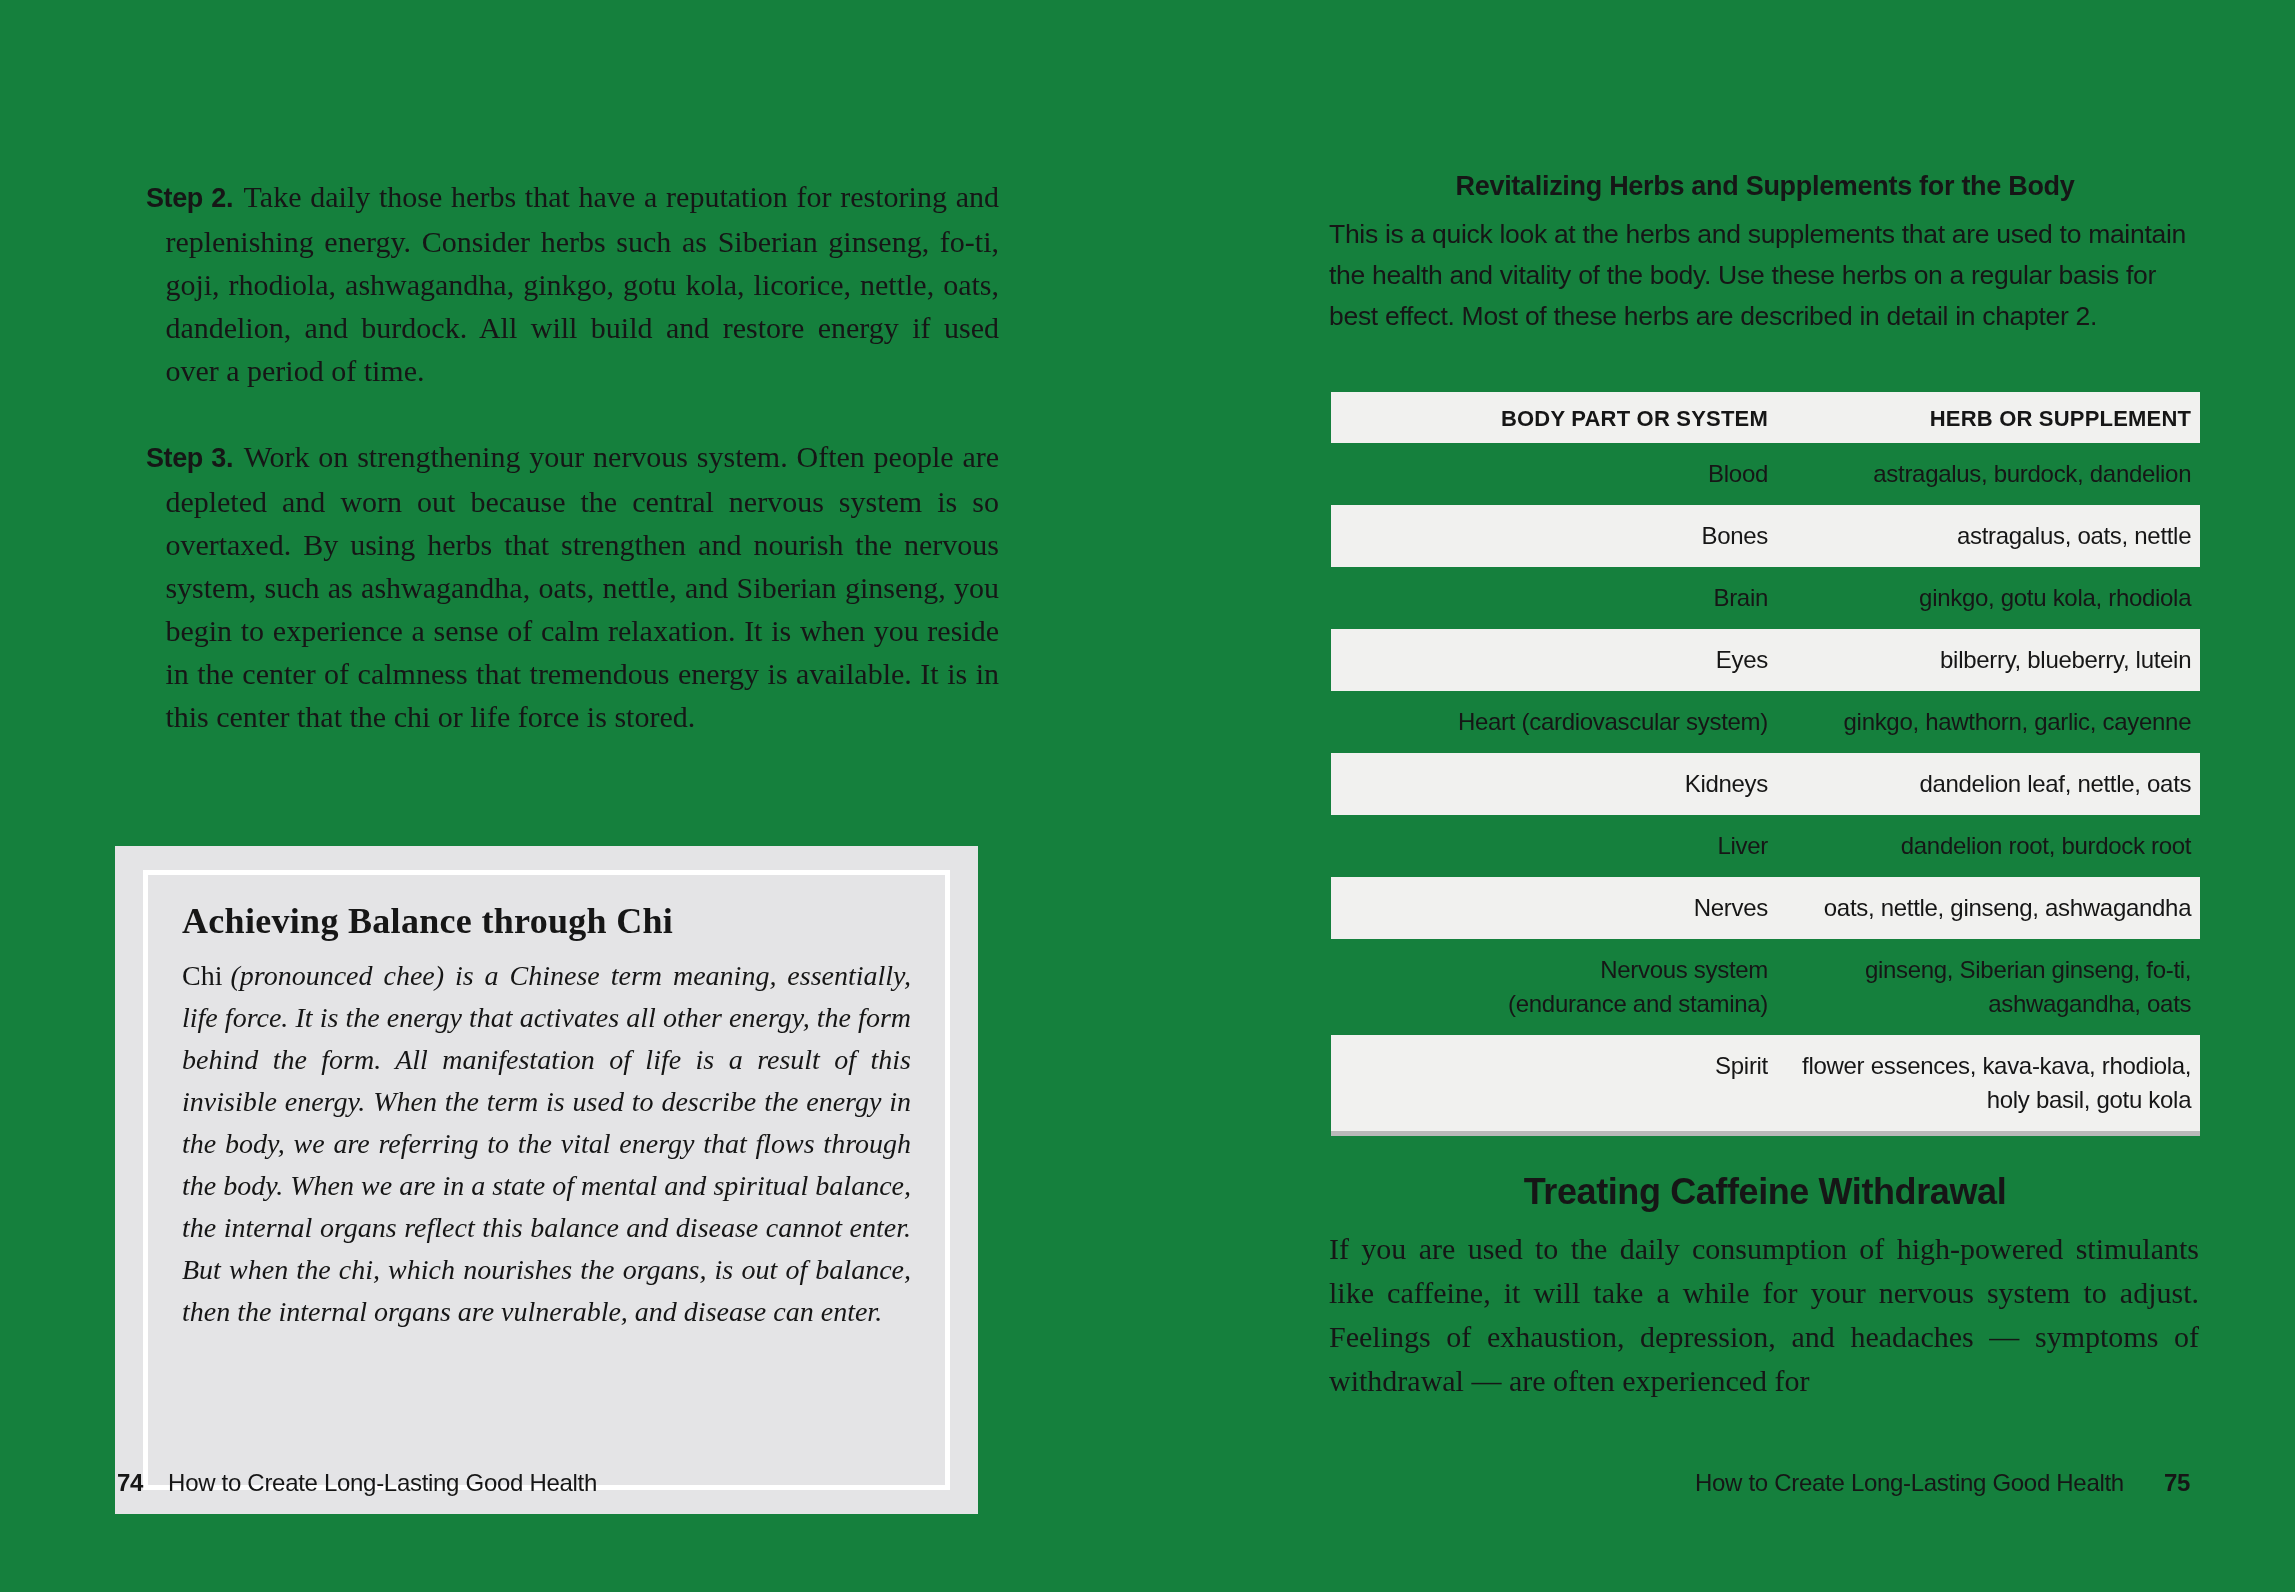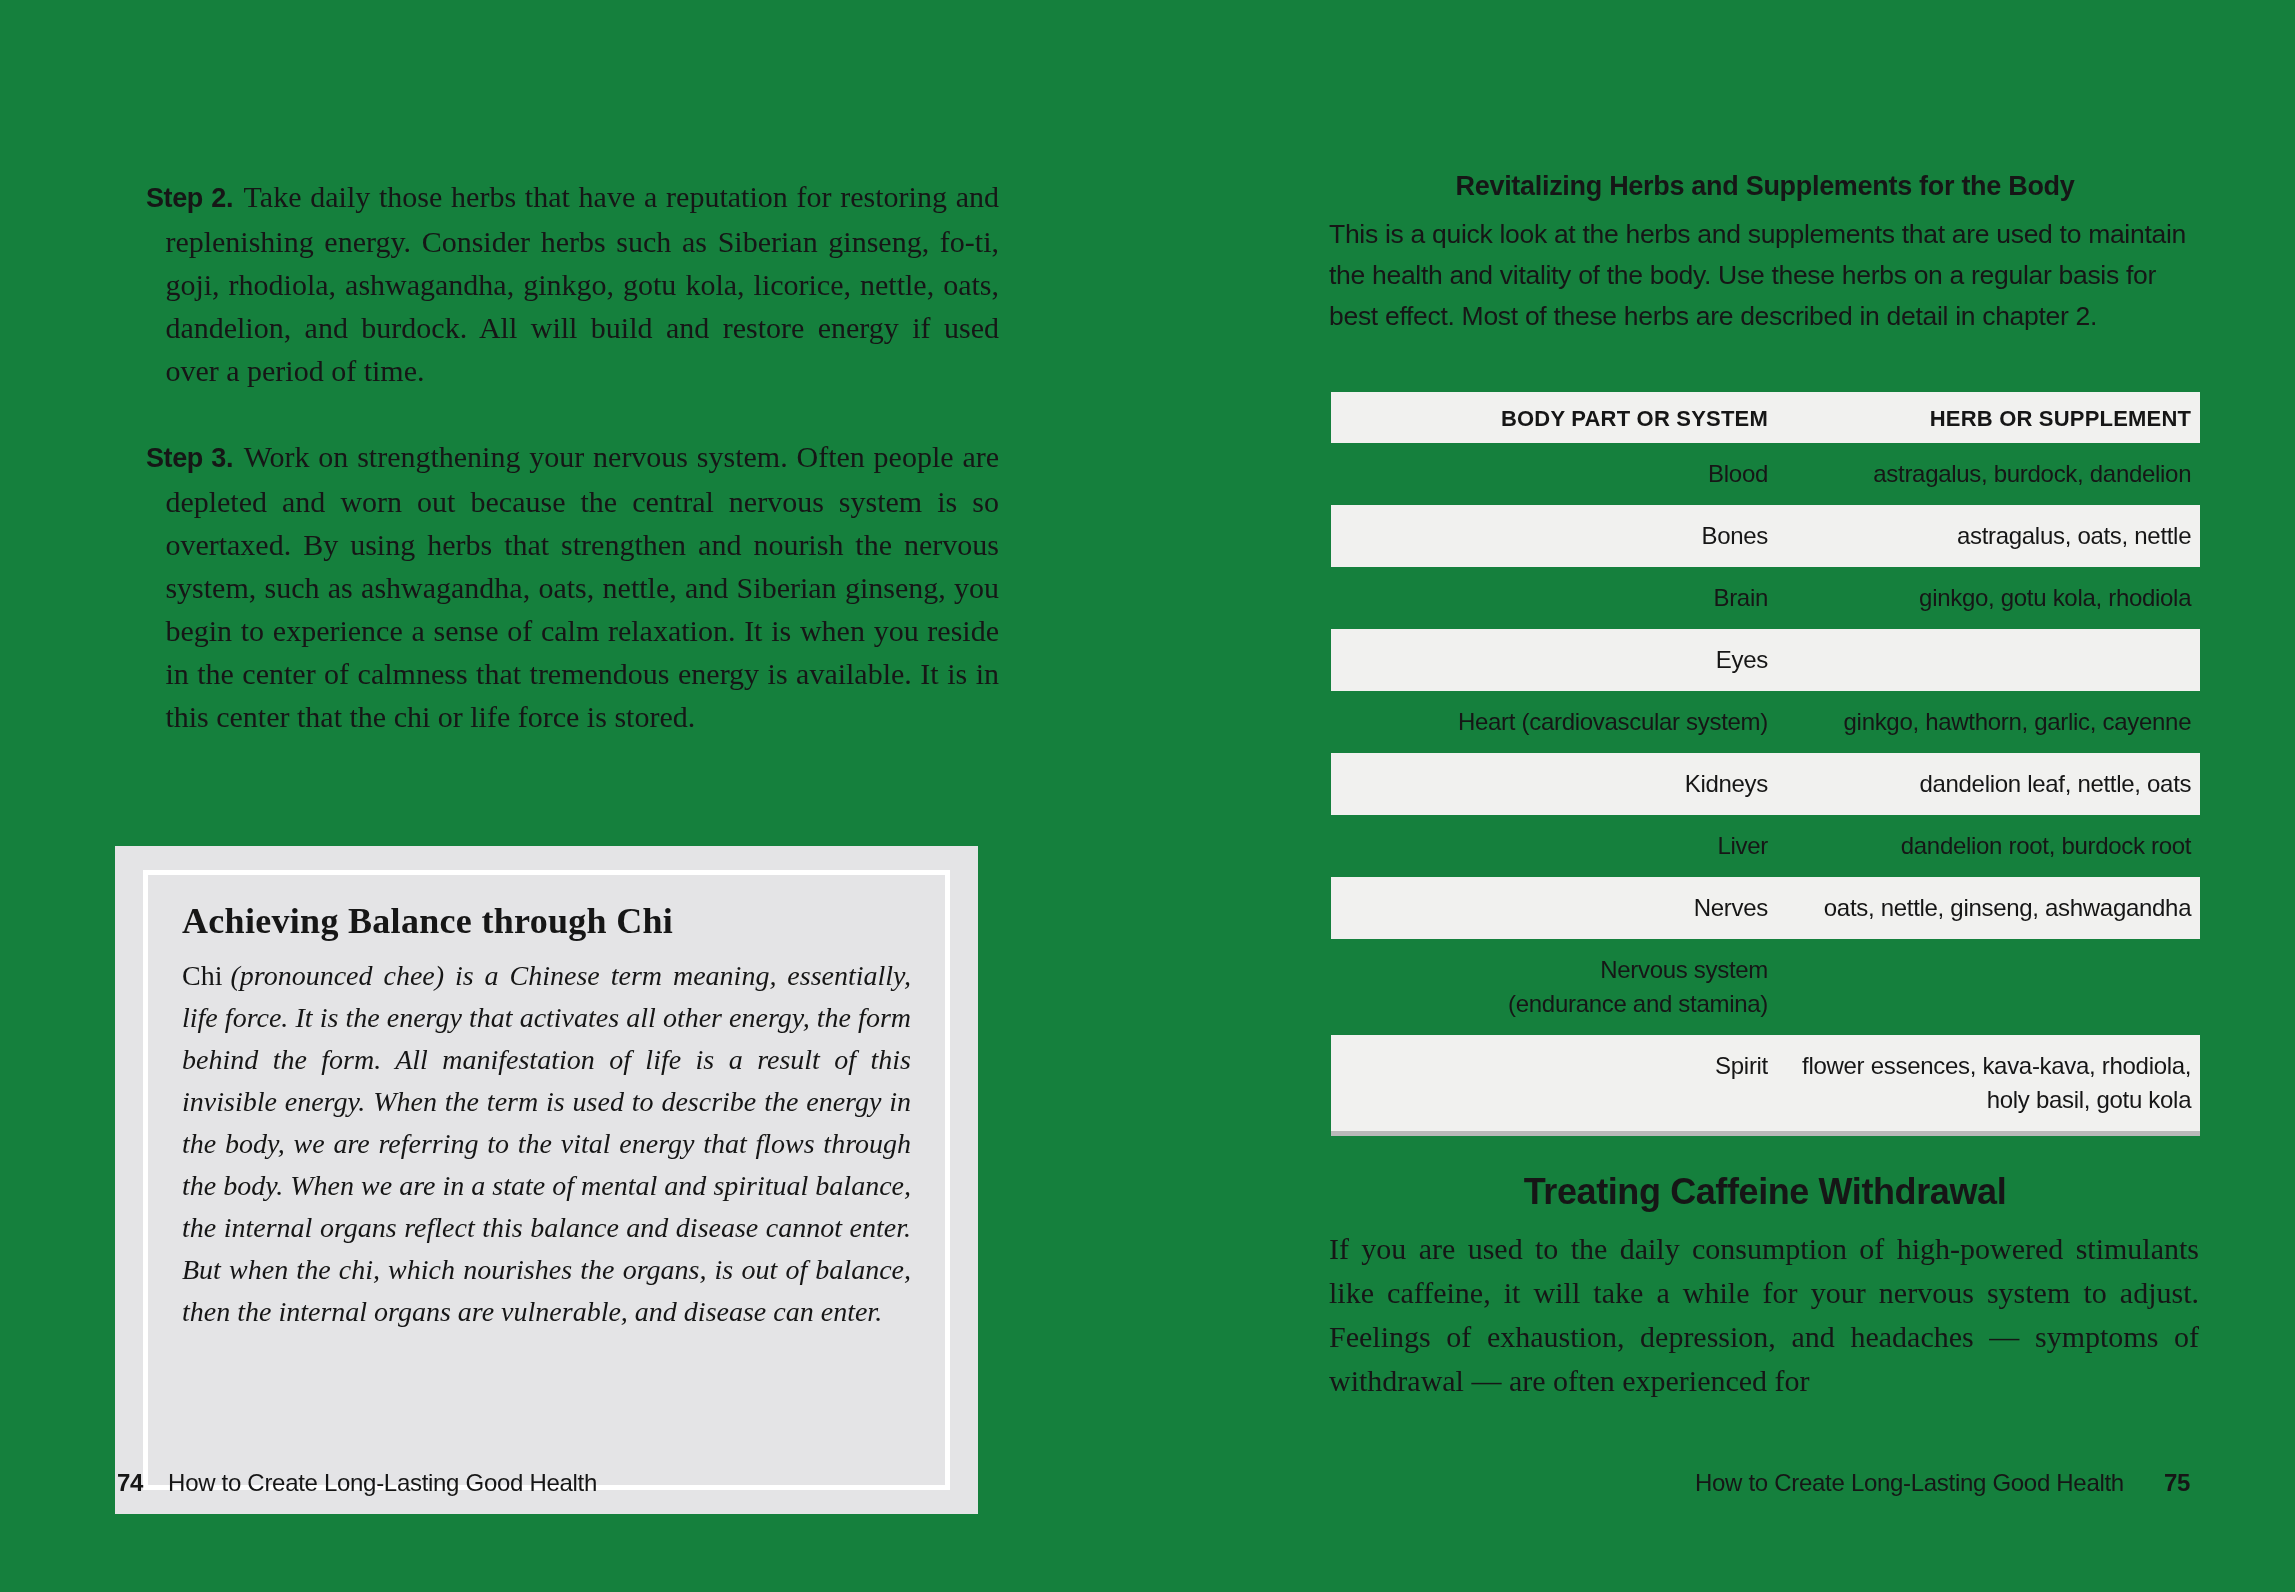--- a/index.html
+++ b/index.html
@@ -172,40 +172,43 @@
         <div class="t-row">
           <div class="c1">Bones</div>
           <div class="c2">astragalus, oats, nettle</div>
         </div>
         <div class="t-row">
           <div class="c1">Brain</div>
           <div class="c2">ginkgo, gotu kola, rhodiola</div>
         </div>
         <div class="t-row">
           <div class="c1">Eyes</div>
+          <div class="c2">bilberry, blueberry, lutein</div>
         </div>
         <div class="t-row">
           <div class="c1">Heart (cardiovascular system)</div>
           <div class="c2">ginkgo, hawthorn, garlic, cayenne</div>
         </div>
         <div class="t-row">
           <div class="c1">Kidneys</div>
           <div class="c2">dandelion leaf, nettle, oats</div>
         </div>
         <div class="t-row">
           <div class="c1">Liver</div>
           <div class="c2">dandelion root, burdock root</div>
         </div>
         <div class="t-row">
           <div class="c1">Nerves</div>
           <div class="c2">oats, nettle, ginseng, ashwagandha</div>
         </div>
         <div class="t-row">
           <div class="c1">Nervous system
 (endurance and stamina)</div>
+          <div class="c2">ginseng, Siberian ginseng, fo-ti,
+ashwagandha, oats</div>
         </div>
         <div class="t-row">
           <div class="c1">Spirit</div>
           <div class="c2">flower essences, kava-kava, rhodiola,
 holy basil, gotu kola</div>
         </div>
       </div>
     </div>
 
     <h3 class="r-head2">Treating Caffeine Withdrawal</h3>

